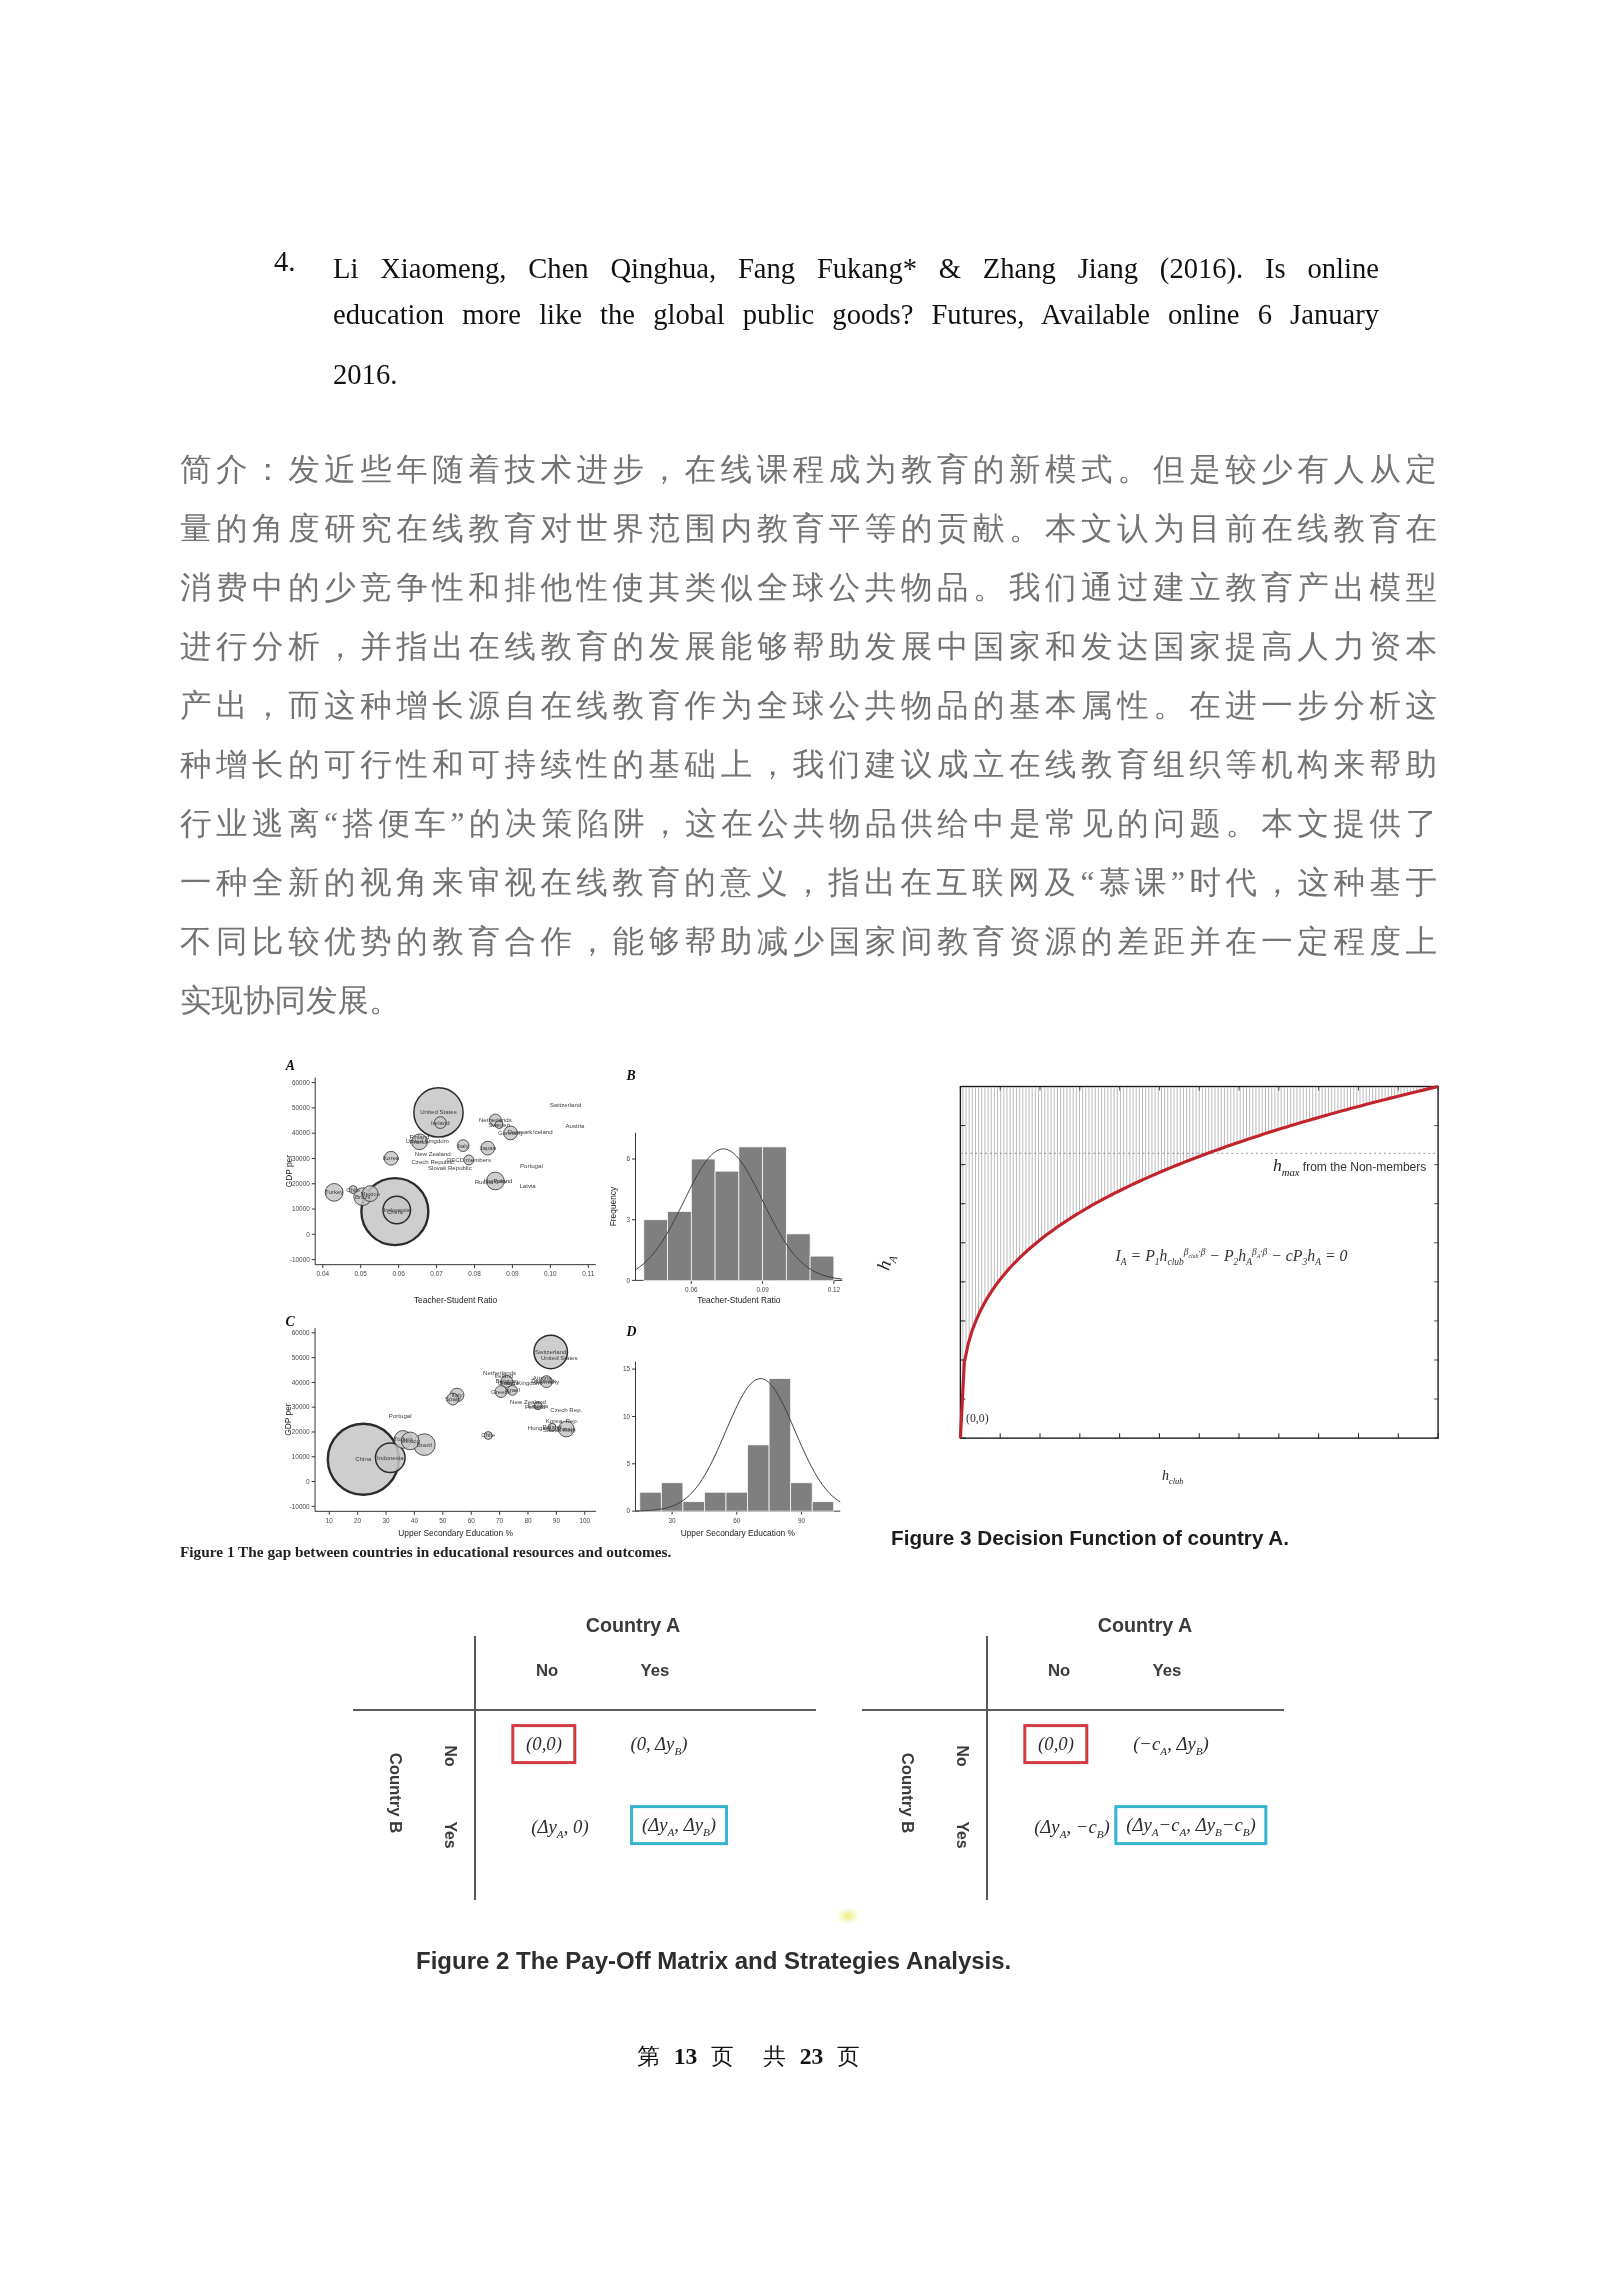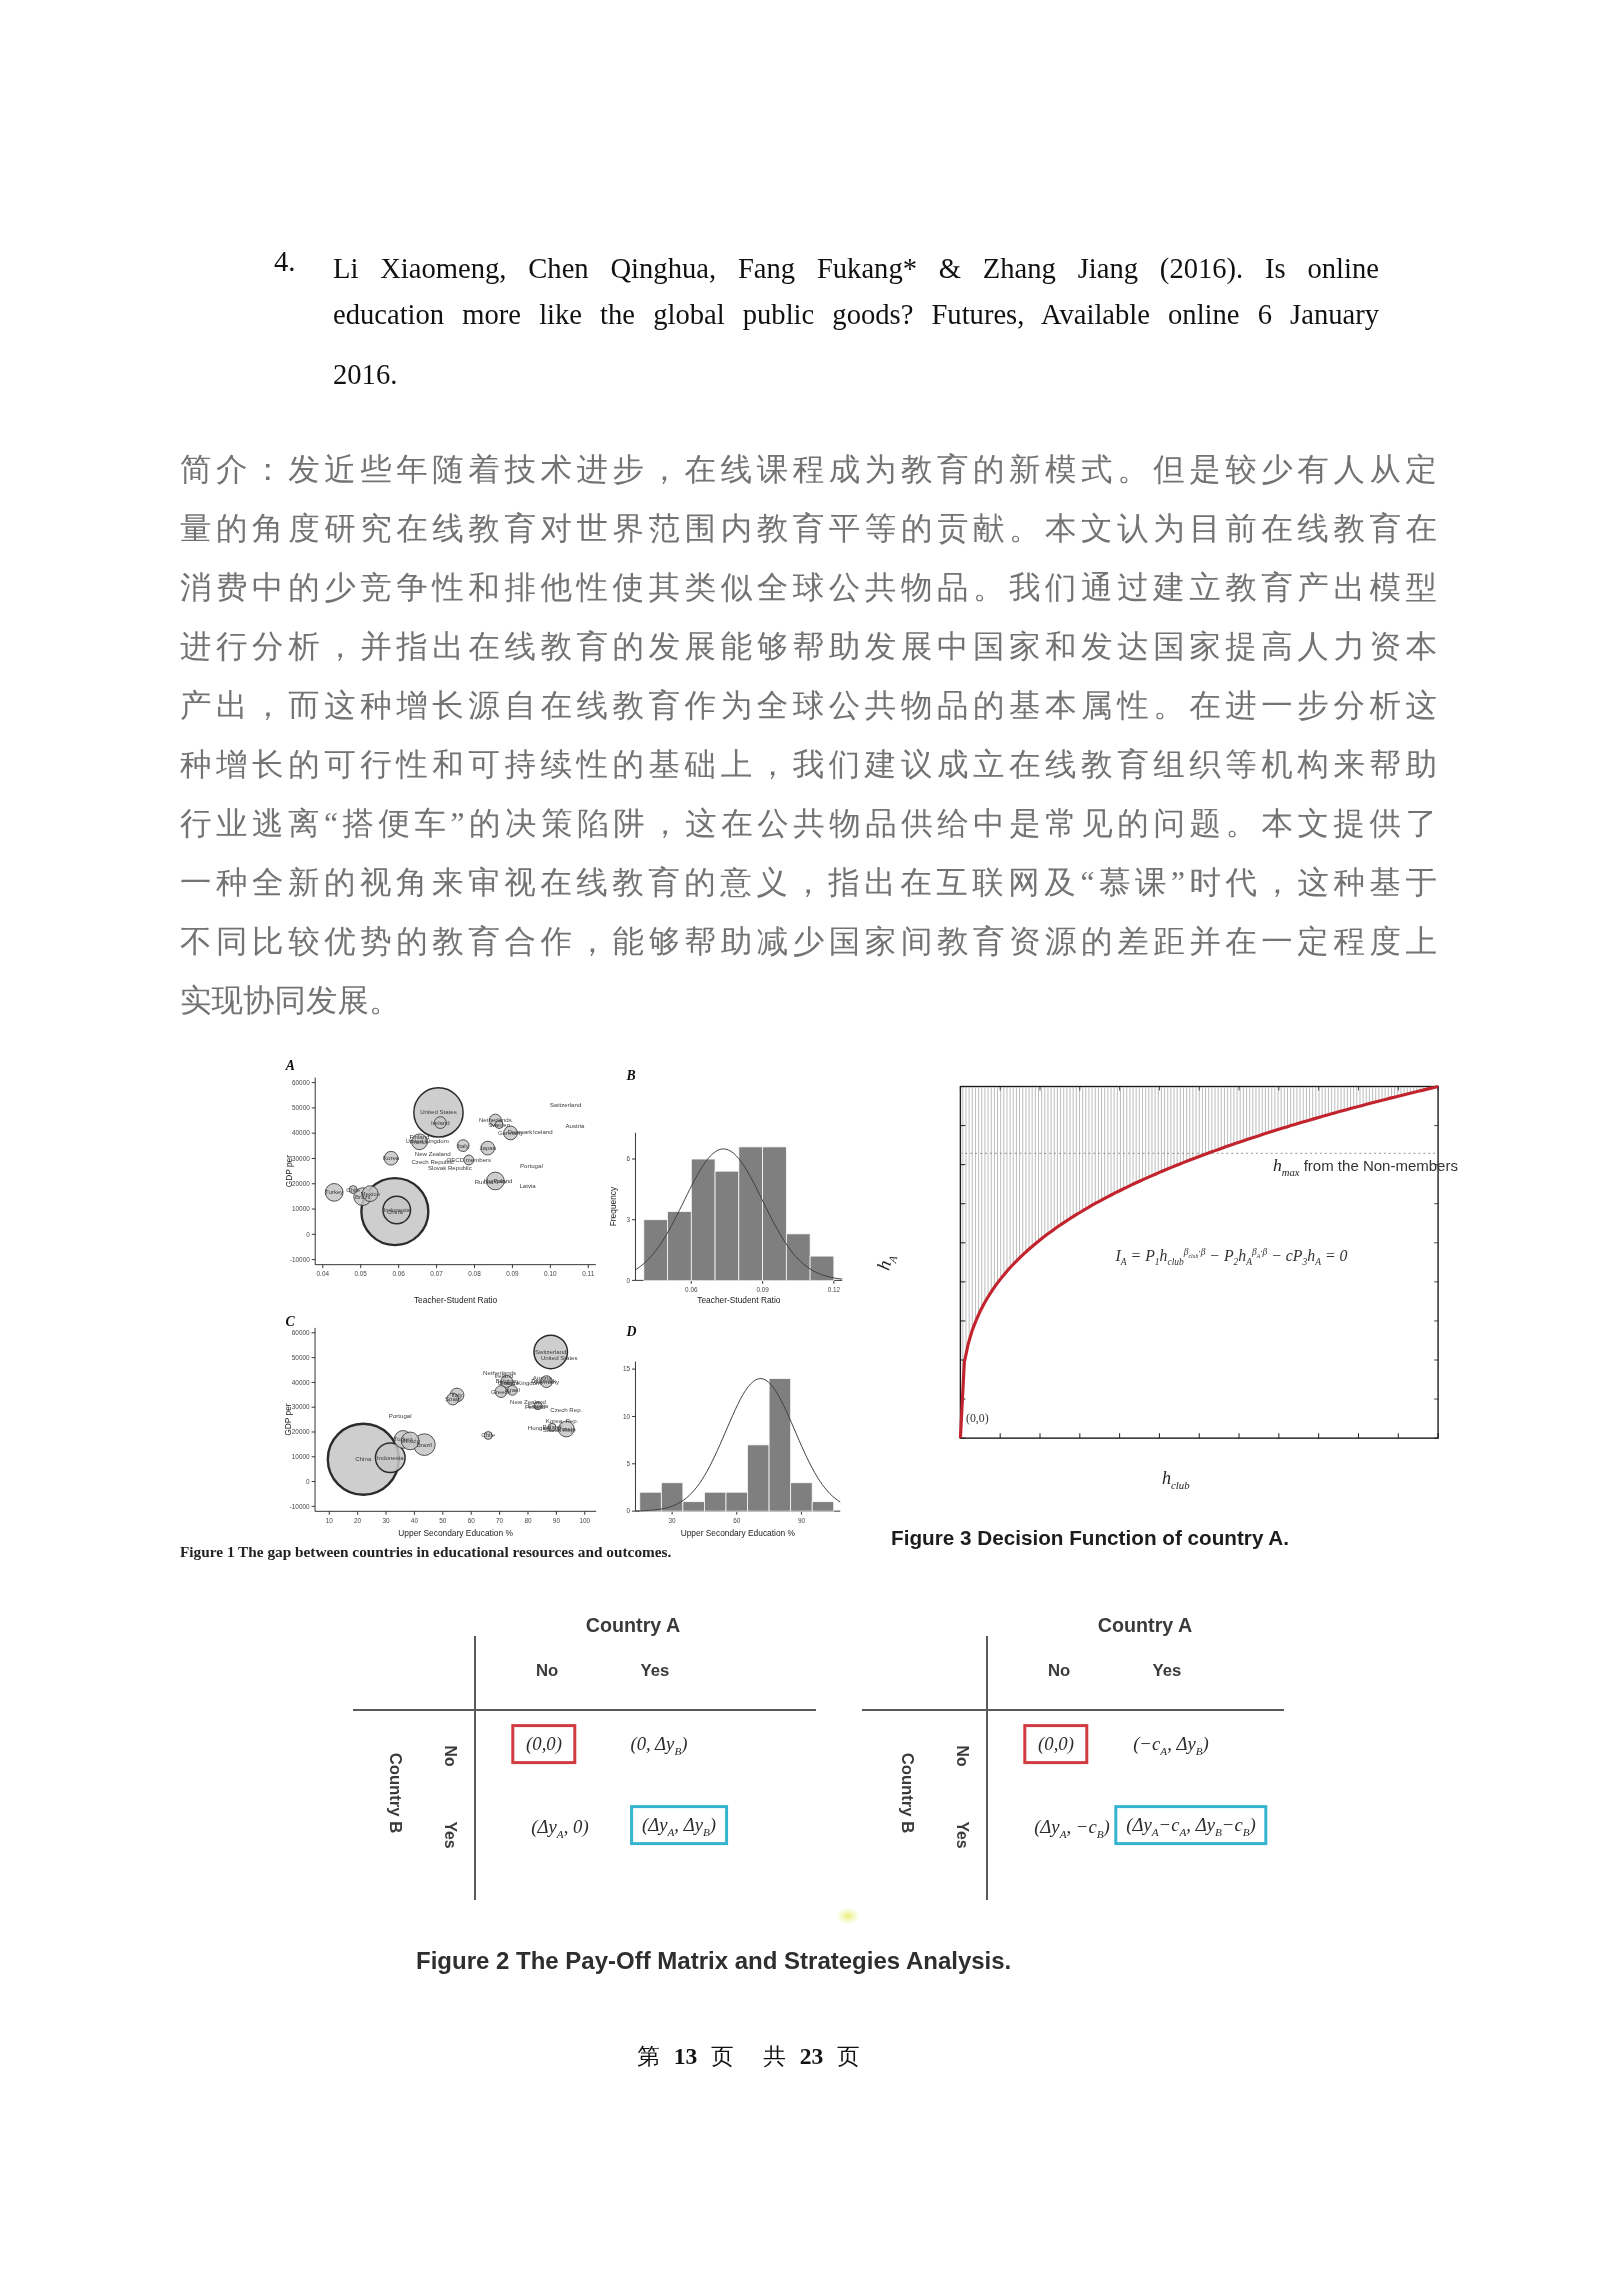--- a/index.html
+++ b/index.html
@@ -22,25 +22,25 @@
   .cap1{position:absolute;left:180px;top:1543px;font-size:15.3px;font-weight:700;color:#222;
         font-family:"Liberation Serif","DejaVu Serif",serif;}
   .cap3{position:absolute;left:891px;top:1526px;font-size:20.7px;font-weight:600;color:#1c1c1c;
         font-family:"Liberation Sans","DejaVu Sans",sans-serif;}
   .cap2{position:absolute;left:416px;top:1947px;font-size:24px;font-weight:700;color:#2e2e2e;
         font-family:"Liberation Sans","DejaVu Sans",sans-serif;}
 
   
   .f3-ylabel{position:absolute;left:877px;top:1251px;font-size:18.7px;font-style:italic;
              transform:rotate(-76deg);color:#222;}
-  .f3-xlabel{position:absolute;left:1162px;top:1468px;font-size:18px;font-style:italic;color:#222;}
+  .f3-xlabel{position:absolute;left:1162px;top:1468px;font-size:14px;font-style:italic;color:#222;}
   .f3-origin{position:absolute;left:966px;top:1411px;font-size:11.8px;color:#333;}
   .f3-hmax{position:absolute;left:1273px;top:1155px;color:#222;white-space:nowrap;}
   .f3-hmax .h{font-size:17.7px;font-style:italic;}
-  .f3-hmax .note{font-size:15px;font-family:"Liberation Sans","DejaVu Sans",sans-serif;color:#333;text-align:center;}
+  .f3-hmax .note{font-size:12px;font-family:"Liberation Sans","DejaVu Sans",sans-serif;color:#333;text-align:center;}
   .f3-eq{position:absolute;left:1054px;top:1247px;width:355px;text-align:center;
          font-size:15.8px;font-style:italic;color:#333;white-space:nowrap;}
   sub,sup{font-size:60%;line-height:0;}
 
   
   .matrix{position:absolute;top:1604px;width:473px;height:315px;
           font-family:"Liberation Sans","DejaVu Sans",sans-serif;color:#3a3a3a;}
   .m-left{left:350px;} .m-right{left:862px;}
   .m-colhead{position:absolute;left:283px;top:9.9px;transform:translateX(-50%);
              font-weight:700;font-size:19.7px;}

